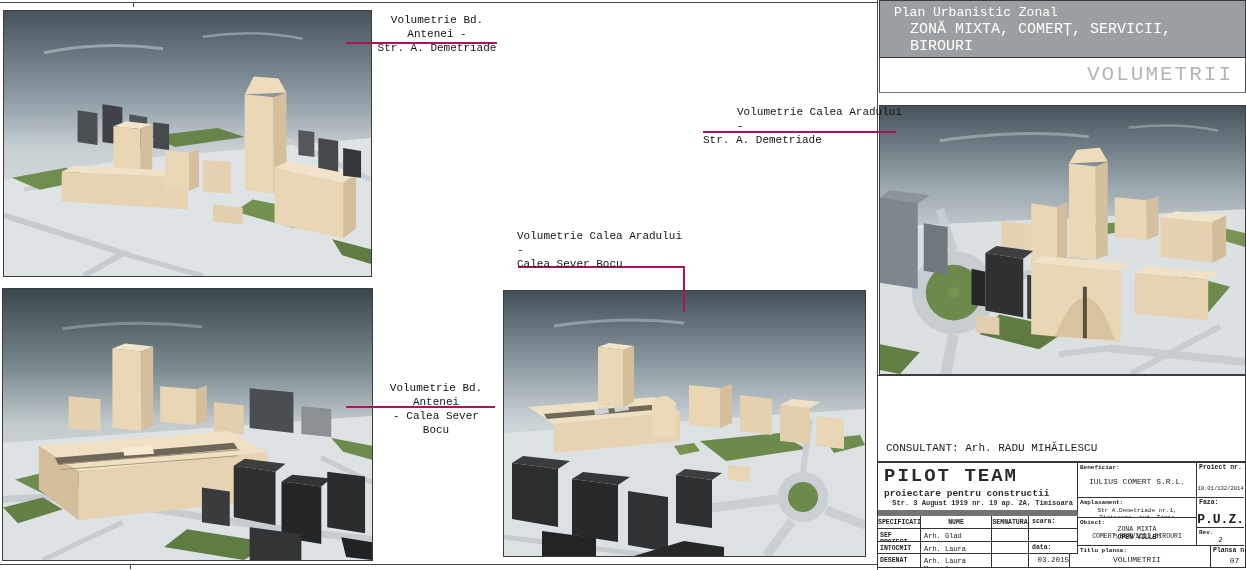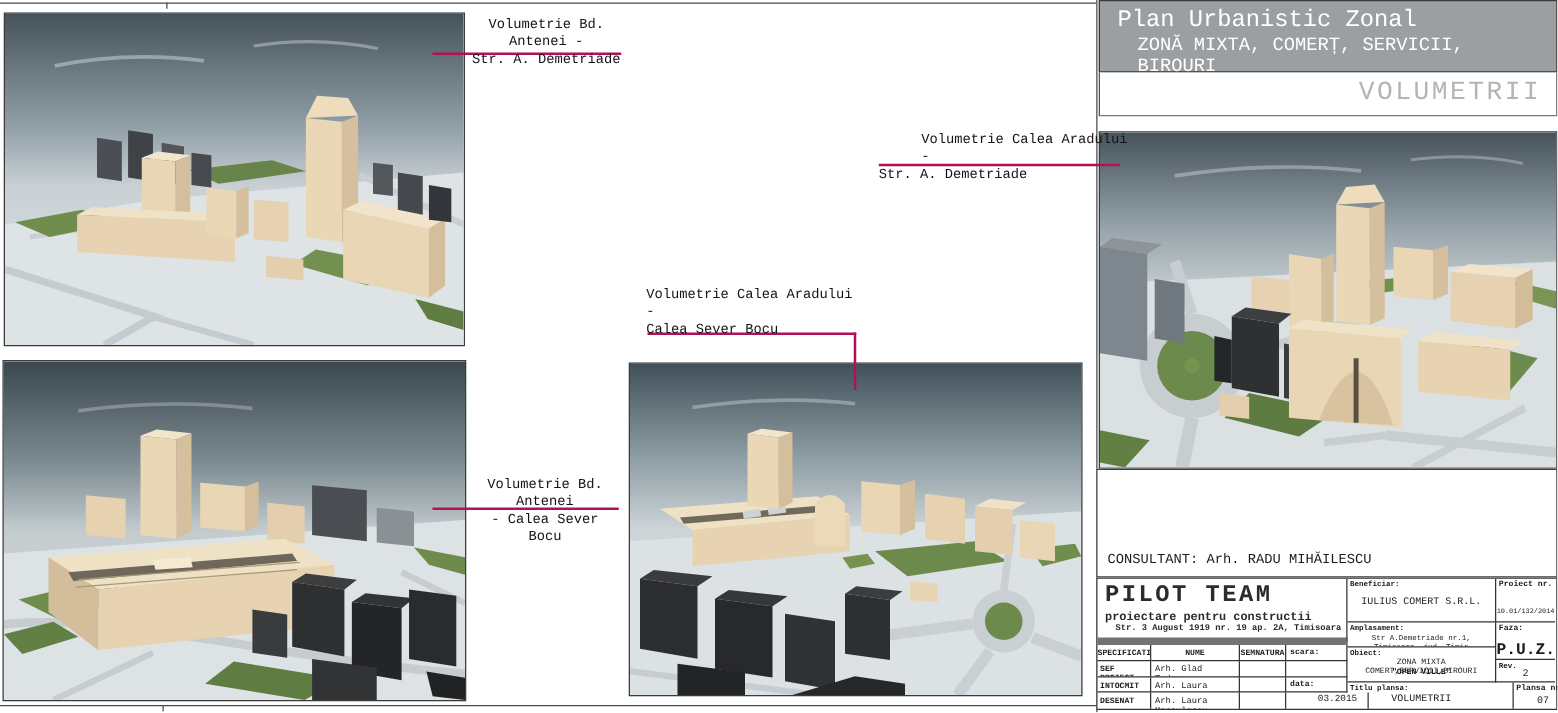--- a/index.html
+++ b/index.html
@@ -12,21 +12,21 @@
   .render{position:absolute;border:1px solid #3c3c3c;overflow:hidden;background:#dfe3e6;}
   .render svg{display:block;width:100%;height:100%;}
   .callout{position:absolute;font-size:11px;line-height:1.28;color:#141414;z-index:6;}
   .callout .c1,.callout .c2{display:block;}
   .leader{position:absolute;background:#b01258;z-index:5;}
   
   .gray-header{
     position:absolute;left:879px;top:0;width:367px;height:58px;background:#9c9fa1;
     border:1px solid #3a3a3a;color:#ffffff;padding:4px 8px 3px 10px;
   }
-  .gray-header .h1{font-size:19px;margin-left:4px;}
+  .gray-header .h1{font-size:13px;margin-left:4px;}
   .gray-header .h2{font-size:15px;margin-left:20px;margin-top:1px;}
   .gray-header .h3{font-size:14px;text-align:right;margin-top:3px;}
   .vol-box{
     position:absolute;left:879px;top:58px;width:367px;height:35px;background:#ffffff;
     border-left:1px solid #555;border-right:1px solid #555;border-bottom:1px solid #777;
   }
   .vol-box .vol-text{
     position:absolute;right:12px;top:5px;font-size:21px;letter-spacing:2px;color:#b2b5b7;
   }
   .consultant-box{
@@ -323,21 +323,21 @@
     <div class="cell" style="left:151px;top:66px;width:49px;height:13px;"></div>
 
     <div class="cell role" style="left:0;top:79px;width:43px;height:12px;">INTOCMIT</div>
     <div class="cell name" style="left:43px;top:79px;width:71px;height:12px;">Arh. Laura Marculescu</div>
     <div class="cell" style="left:114px;top:79px;width:37px;height:12px;"></div>
     <div class="cell small-label" style="left:151px;top:79px;width:49px;height:12px;">data:</div>
 
     <div class="cell role" style="left:0;top:91px;width:43px;height:13px;border-bottom:none;">DESENAT</div>
     <div class="cell name" style="left:43px;top:91px;width:71px;height:13px;border-bottom:none;">Arh. Laura Marculescu</div>
     <div class="cell" style="left:114px;top:91px;width:37px;height:13px;border-bottom:none;"></div>
-    <div class="cell val-center" style="left:168px;top:91px;width:49px;height:13px;border-bottom:none;">03.2015</div>
+    <div class="cell val-center" style="left:143px;top:91px;width:49px;height:13px;border-bottom:none;text-align:right;">03.2015</div>
 
     <div class="rcell" style="left:200px;top:0;width:118px;height:35px;">
       <div class="rlabel">Beneficiar:</div>
       <div class="rval-center" style="top:14px;font-size:8px;">IULIUS COMERT S.R.L.</div>
     </div>
     <div class="rcell" style="left:200px;top:35px;width:118px;height:20px;">
       <div class="rlabel">Amplasament:</div>
       <div class="rval-center" style="top:9px;font-size:6px;">Str A.Demetriade nr.1, Timisoara, jud. Timis</div>
     </div>
     <div class="rcell" style="left:200px;top:55px;width:118px;height:28px;">

